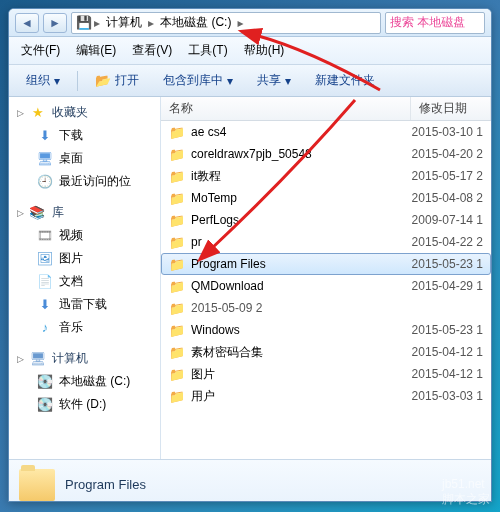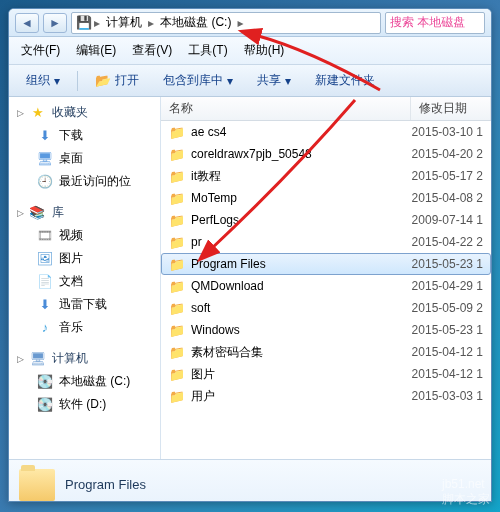--- a/index.html
+++ b/index.html
@@ -207,21 +207,20 @@
             <span class="fname">Program Files</span>
             <span class="fdate">2015-05-23 1</span>
           </div>
           <div class="row">
             <span class="icon icon-folder">📁</span>
             <span class="fname">QMDownload</span>
             <span class="fdate">2015-04-29 1</span>
           </div>
           <div class="row">
             <span class="icon icon-folder">📁</span>
-            <span class="fname">soft</span>
             <span class="fdate">2015-05-09 2</span>
           </div>
           <div class="row">
             <span class="icon icon-folder">📁</span>
             <span class="fname">Windows</span>
             <span class="fdate">2015-05-23 1</span>
           </div>
           <div class="row">
             <span class="icon icon-folder">📁</span>
             <span class="fname">素材密码合集</span>

